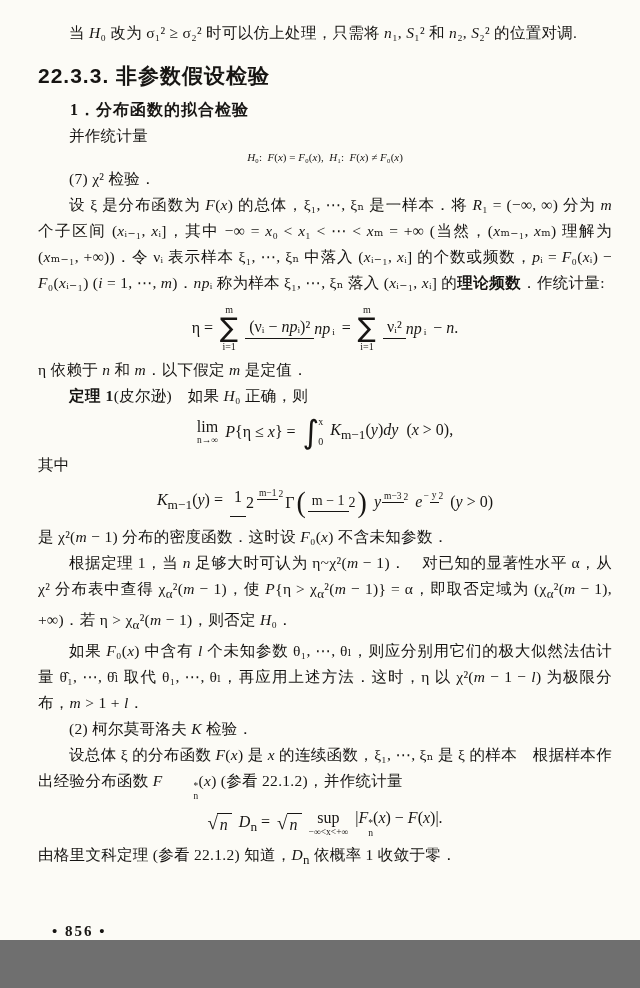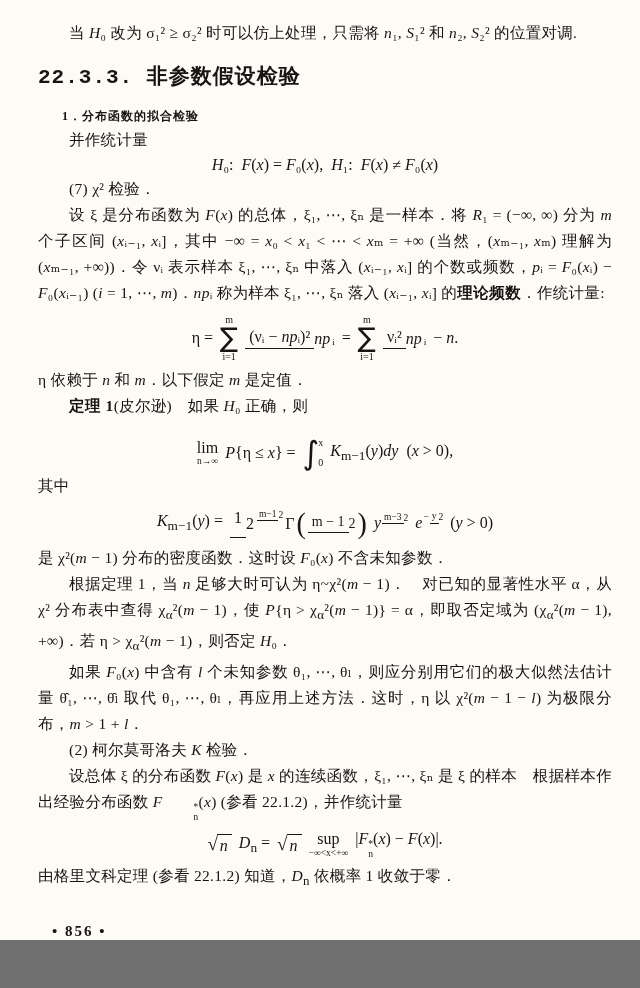--- a/index.html
+++ b/index.html
@@ -18,35 +18,35 @@
     margin:0;
     font-size:15.5px;
     line-height:26px;
     text-align:justify;
     letter-spacing:0.3px;
   }
   .indent{text-indent:2em;}
   .flush{text-indent:0;}
   b{letter-spacing:0.5px;}
   h2.section{
-    font-family:Liberation Mono, monospace;
+    font-family:Liberation Sans, sans-serif;
     font-size:21px;font-weight:bold;
-    margin:16px 0 18px 0;letter-spacing:1px;
+    margin:16px 0 10px 0;letter-spacing:1px;
   }
   h3.sub{
-    font-size:12px;font-weight:bold;
+    font-size:16px;font-weight:bold;
     margin:2px 0 2px 0;text-indent:2em;letter-spacing:1px;
   }
   
   .display{
     display:flex;justify-content:center;align-items:center;
     gap:7px;font-size:16px;line-height:1.2;
     margin:5px 0 4px 0;
   }
-  .display.hyp{margin:2px 0 2px 0;font-size:16px;gap:4px;text-align:right;}
+  .display.hyp{margin:2px 0 2px 0;font-size:11px;gap:4px;text-align:right;}
   .frac{display:inline-flex;flex-direction:row;align-items:stretch;text-align:center;line-height:1.2;}
   .frac .num{border-bottom:1.4px solid #171513;padding:0 4px 1px 4px;}
   .frac .den{padding-top:1px;display:flex;align-items:center;justify-content:center;gap:2px;}
   .frac.tiny{font-size:9.5px;line-height:1.05;}
   .frac.tiny .num{border-bottom:1px solid #171513;padding:0 2px 0 2px;}
   .bigop{display:inline-flex;flex-direction:column;align-items:center;line-height:1;}
   .bigop .lim{font-size:10px;line-height:1.1;}
   .bigop .sym{font-size:27px;line-height:0.95;font-family:"DejaVu Sans",sans-serif;}
   .limop{display:inline-flex;flex-direction:column;align-items:center;line-height:1.1;}
   .limop .sub{font-size:9.5px;white-space:nowrap;}
@@ -111,21 +111,21 @@
       <span class="num">νᵢ²</span>
       <span class="den"><i>np</i>ᵢ</span>
     </span>
     <span>− <i>n</i>.</span>
   </div>
 
   <p class="para flush">η 依赖于 <i>n</i> 和 <i>m</i>．以下假定 <i>m</i> 是定值．</p>
 
   <p class="para indent"><b>定理 1</b><span>(皮尔逊)　如果 <i>H</i>₀ 正确，则</span></p>
 
-  <div class="display" style="margin:18px 0 4px 0;">
+  <div class="display" style="margin:7px 0 4px 0;">
     <span class="limop">
       <span>lim</span>
       <span class="sub">n→∞</span>
     </span>
     <span><i>P</i>{η ≤ <i>x</i>} =</span>
     <span class="int">
       <span class="sym">∫</span>
       <span class="lims">
         <span>x</span>
         <span>0</span>

